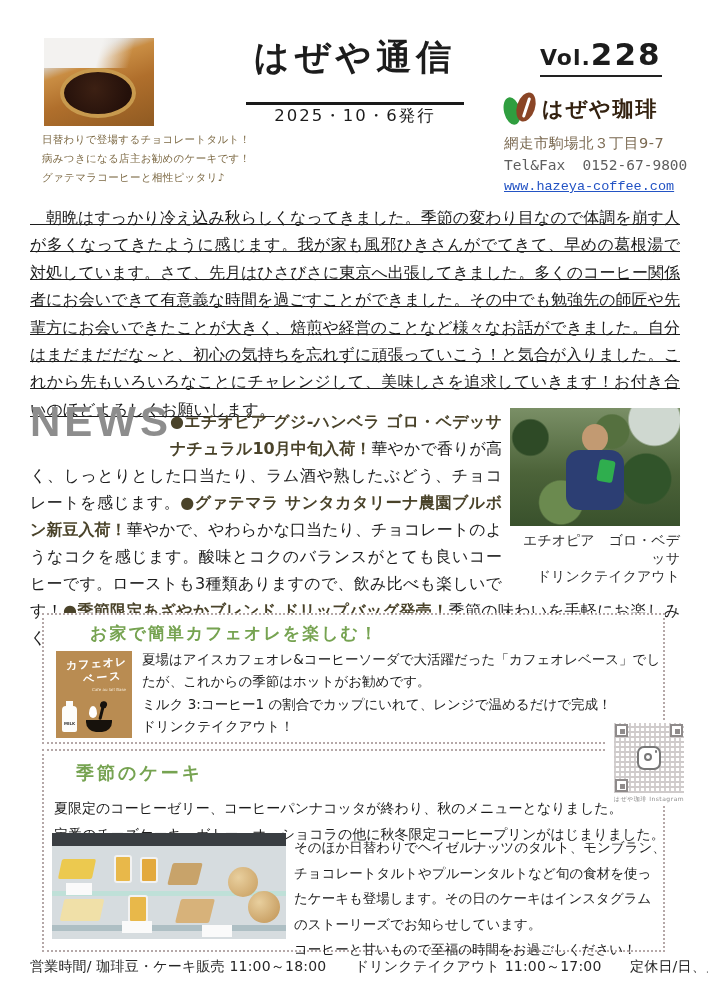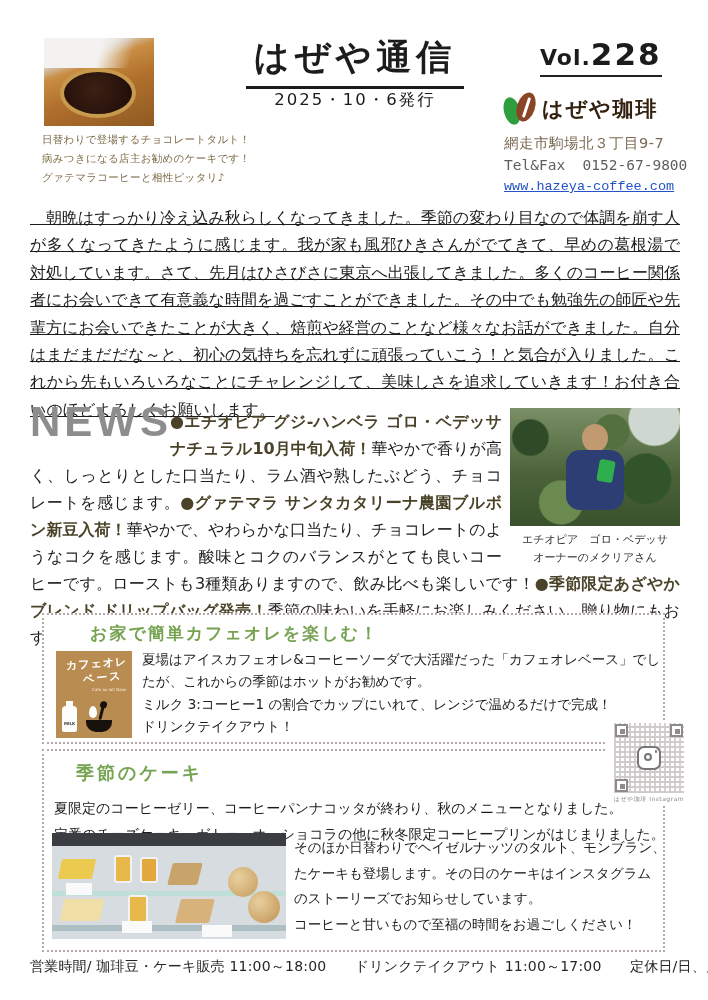--- a/index.html
+++ b/index.html
@@ -18,21 +18,21 @@
   .tp-glass { position:absolute; left:0; top:0; width:100%; height:30px;
     background:linear-gradient(105deg,#f3f2f0 50%,rgba(243,242,240,0) 78%); }
   .tp-tart { position:absolute; left:16px; top:30px; width:76px; height:50px; border-radius:50%;
     background:radial-gradient(circle at 45% 40%,#3c2013 0%,#24100a 75%);
     border:4px solid #c89a4e; }
   .tart-caption { left:42px; top:130px; width:250px; font-size:10.5px; line-height:19px;
     color:#7d6a45; letter-spacing:0.3px; }
 
   .title-block { left:200px; top:34px; width:310px; text-align:center; }
   .main-title { display:inline-block; font-size:35px; font-weight:bold; letter-spacing:5px;
-    border-bottom:3px solid #1a1a1a; padding:0 8px 5px; }
+    border-bottom:3px solid #1a1a1a; padding:0 8px 21px; }
   .issue-date { margin-top:0; font-size:16.5px; letter-spacing:2px; }
 
   .vol-block { left:540px; top:36px; border-bottom:2.5px solid #222; padding-bottom:3px; }
   .vol-prefix { font-size:22px; font-weight:bold; letter-spacing:1px; }
   .vol-number { font-size:31px; font-weight:bold; letter-spacing:2px; }
 
   .logo-row { left:502px; top:90px; display:flex; align-items:center; }
   .bean-icon { position:relative; width:40px; height:38px; }
   .bean-green { position:absolute; left:2px; top:7px; width:16px; height:28px;
     background:#2f9e3f; border-radius:50%; transform:rotate(-14deg); }
@@ -65,22 +65,22 @@
       radial-gradient(circle at 80% 60%,#31542a 0 16%,rgba(49,84,42,0) 17%),
       radial-gradient(circle at 30% 80%,#6b8a4f 0 14%,rgba(107,138,79,0) 15%),
       radial-gradient(circle at 60% 20%,#55703f 0 12%,rgba(85,112,63,0) 13%),
       linear-gradient(180deg,#7a8f66 0%,#4c6339 55%,#39512c 100%); }
   .np-head { position:absolute; left:72px; top:16px; width:26px; height:28px; border-radius:50%;
     background:#c29a72; }
   .np-body { position:absolute; left:56px; top:42px; width:58px; height:60px; border-radius:14px;
     background:#2c3e73; }
   .np-badge { position:absolute; left:88px; top:52px; width:16px; height:22px; border-radius:3px;
     background:#2fae4e; transform:rotate(10deg); }
-  .news-photo-caption { margin-top:5px; font-size:11px; line-height:18px; color:#2e2e2e;
-    text-align:center; }
+  .news-photo-caption { margin-top:5px; font-size:14px; line-height:18px; color:#2e2e2e;
+    text-align:right; }
   .seg-product { color:#4a432a; font-weight:bold; }
 
   
   .dotted-box { border:2px dotted #b5a8a8; background:#ffffff; }
   .cafe-box { left:42px; top:613px; width:623px; height:131px; }
   .box-title { font-weight:bold; color:#76a351; letter-spacing:2px; }
   .cafe-title { left:46px; top:7px; font-size:17px;text-align:right; }
   .cafe-product { left:12px; top:36px; width:76px; height:87px; background:#b98c52; overflow:hidden; }
   .cp-line1 { position:absolute; right:5px; top:5px; font-size:11px; color:#fff; font-weight:bold;
     letter-spacing:1px; transform:rotate(-4deg); }
@@ -198,21 +198,21 @@
   <div class="abs news">
     <div class="news-word">NEWS</div>
     <div class="news-photo-wrap">
       <div class="news-photo">
         <div class="np-head"></div>
         <div class="np-body"></div>
         <div class="np-badge"></div>
       </div>
       <div class="news-photo-caption">
         <div>エチオピア　ゴロ・ベデッサ</div>
-        <div>オーナーのメクリアさん</div>
+        <div>ドリンクテイクアウト</div>
       </div>
     </div>
     <span class="seg-product">●エチオピア グジ-ハンベラ ゴロ・ベデッサ ナチュラル10月中旬入荷！</span><span>華やかで香りが高く、しっとりとした口当たり、ラム酒や熟したぶどう、チョコレートを感じます。</span><span class="seg-product">●グァテマラ サンタカタリーナ農園ブルボン新豆入荷！</span><span>華やかで、やわらかな口当たり、チョコレートのようなコクを感じます。酸味とコクのバランスがとても良いコーヒーです。ローストも3種類ありますので、飲み比べも楽しいです！</span><span class="seg-product">●季節限定あざやかブレンド ドリップバッグ発売！</span><span>季節の味わいを手軽にお楽しみください。贈り物にもおすすめですよ！</span>
   </div>
 
   <div class="abs dotted-box cafe-box">
     <div class="abs box-title cafe-title">お家で簡単カフェオレを楽しむ！</div>
     <div class="abs cafe-product">
       <div class="cp-line1">カフェオレ</div>
       <div class="cp-line2">ベース</div>
@@ -248,20 +248,21 @@
       <div class="ck-slice1"></div>
       <div class="ck-slice2"></div>
       <div class="ck-puff1"></div>
       <div class="ck-puff2"></div>
       <div class="ck-card1"></div>
       <div class="ck-card2"></div>
       <div class="ck-card3"></div>
     </div>
     <div class="abs cake-body">
       <div>そのほか日替わりでヘイゼルナッツのタルト、モンブラン、</div>
+      <div>チョコレートタルトやプルーンタルトなど旬の食材を使っ</div>
       <div>たケーキも登場します。その日のケーキはインスタグラム</div>
       <div>のストーリーズでお知らせしています。</div>
       <div>コーヒーと甘いもので至福の時間をお過ごしください！</div>
     </div>
   </div>
 
   <div class="abs qr-block">
     <div class="qr">
       <div class="qr-finder qr-f1">
           <i></i>

